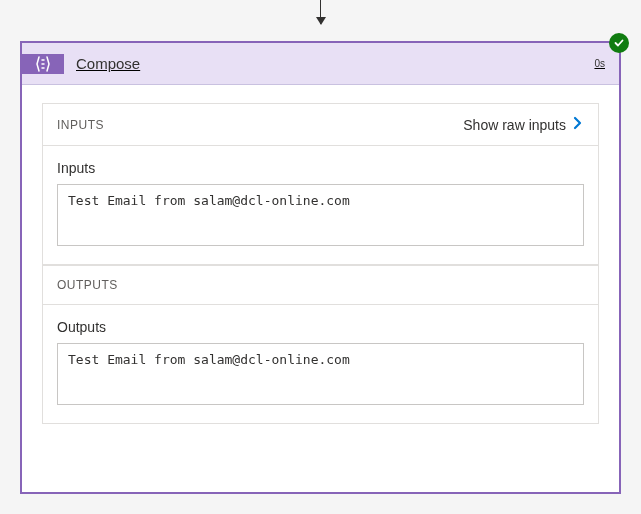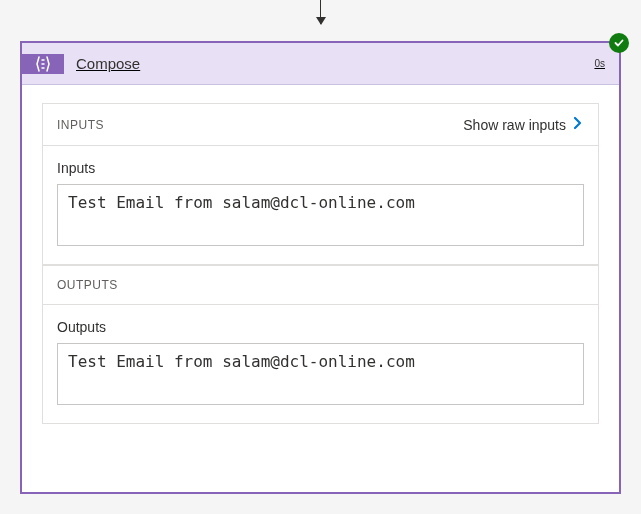--- a/index.html
+++ b/index.html
@@ -128,21 +128,21 @@
       font-size: 14px;
       color: #323130;
       margin-bottom: 8px;
     }
     .field-box {
       border: 1px solid #c8c6c4;
       background: #fff;
       padding: 8px 10px;
       min-height: 62px;
       font-family: Consolas, monospace;
-      font-size: 16px;
+      font-size: 13px;
       color: #323130;
       white-space: pre-wrap;
     }
   </style>
 </head>
 <body>
 
 <div class="arrow-container">
   <div class="arrow-line">
     <div class="arrow-head"></div>

